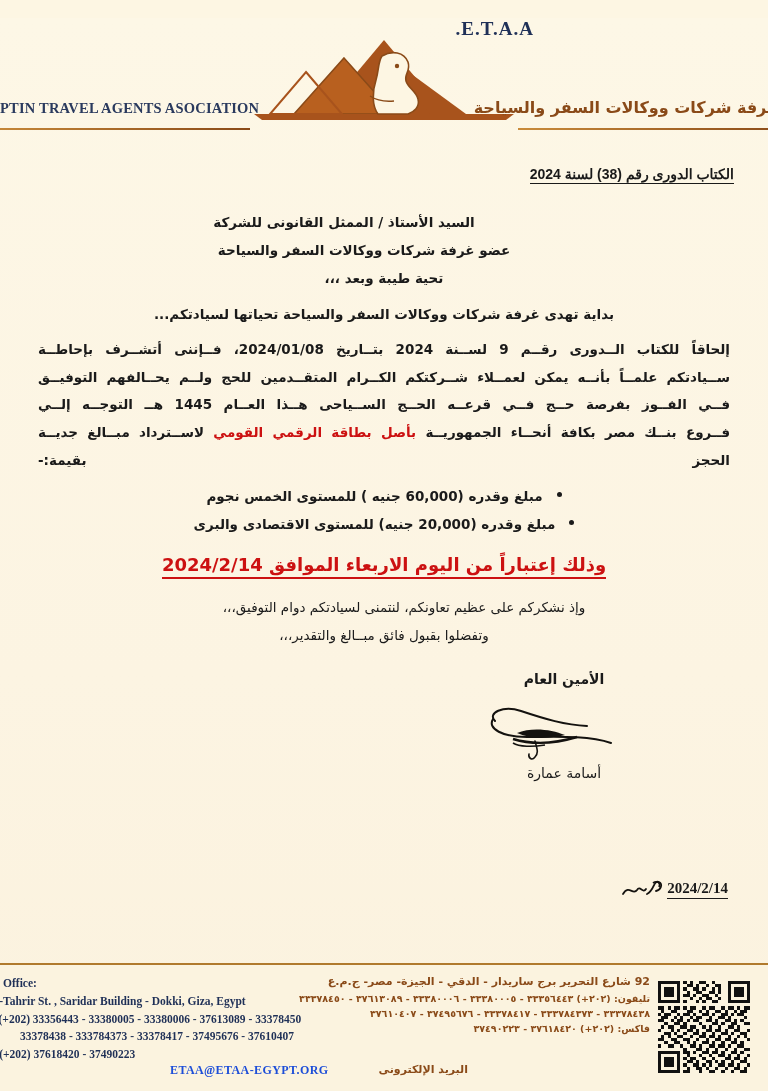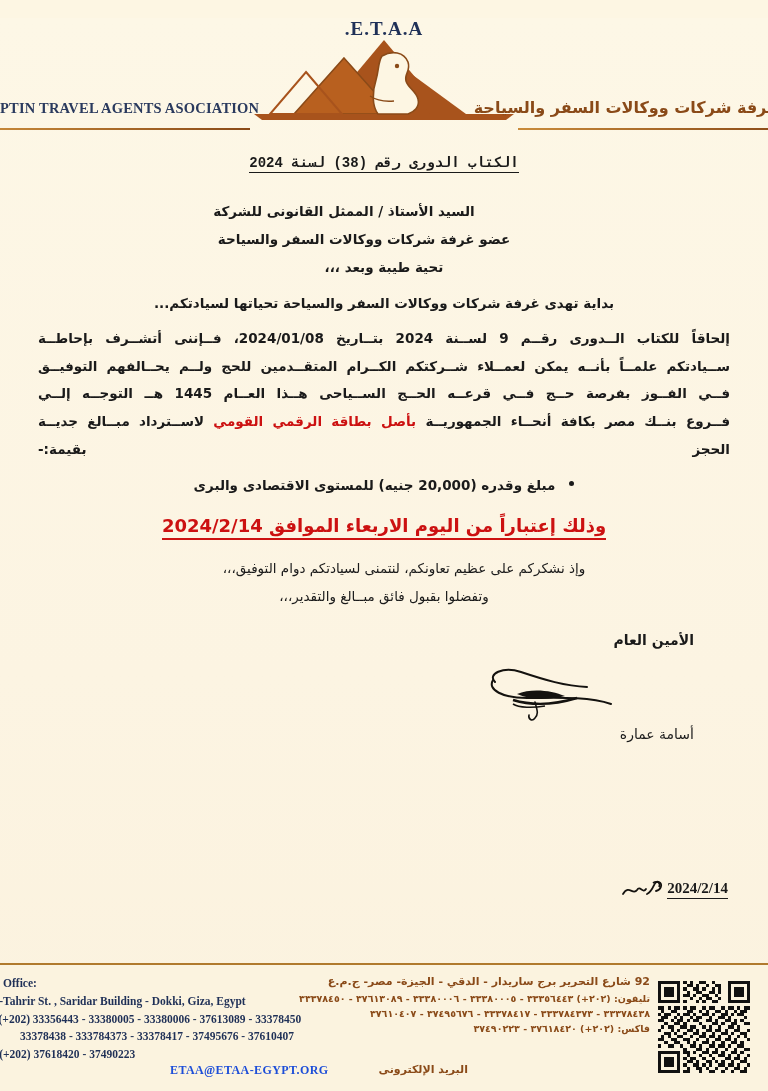--- a/index.html
+++ b/index.html
@@ -19,21 +19,21 @@
   }
 
   
   .letterhead{
     position:relative;
     height:120px;
     margin-top:18px;
   }
   .logo-wrap{
     position:absolute;left:50%;top:0;transform:translateX(-50%);
-    width:300px;height:110px;text-align:center;
+    width:300px;height:110px;
   }
   .etaa-mark{
     font-family:"Liberation Serif", serif;
     font-weight:bold;font-size:19px;letter-spacing:1px;
     color:#1f3057;margin-bottom:-4px;
     display:block;
   }
   .pyramids{display:block;margin:0 auto;}
   .hd-en{
     position:absolute;left:-32px;top:82px;
@@ -51,24 +51,23 @@
   .rule-left,.rule-right{
     position:absolute;top:110px;height:2px;
     background:linear-gradient(90deg,#c98b3a,#8a4a18);
   }
   .rule-left{left:-20px;width:270px;}
   .rule-right{right:-20px;width:270px;}
 
   
   .content{padding:0 34px;}
   .doc-title{
-    text-align:center;
-    font-family:Liberation Mono, monospace;
+    font-family:Liberation Sans, sans-serif;
     font-weight:bold;font-size:14px;
-    margin:16px 0 14px;
+    margin:28px 0 14px;
   }
   .doc-title span{
     border-bottom:1.5px solid #1a1a1a;
     padding-bottom:1px;
   }
   .addr-line{
     font-family:"DejaVu Sans", sans-serif;
     font-weight:bold;font-size:13.5px;
     text-align:center;
     margin:0 0 12px 0;
@@ -132,21 +131,21 @@
     margin:0 0 12px;
   }
   .closing.c1{padding-left:40px;}
   .closing.c2{padding-left:0;}
 
   
   .sig-block{
     margin-top:28px;
     padding-right:40px;
     width:260px;
-    text-align:right;
+    text-align:center;
   }
   .sig-title{
     font-family:"DejaVu Sans", sans-serif;
     font-size:14px;font-weight:bold;
     margin-bottom:6px;
   }
   .sig-svg{display:block;margin:0 auto;}
   .sig-name{
     font-family:"DejaVu Sans", sans-serif;
     font-size:14px;
@@ -249,20 +248,23 @@
 
     <div class="addr-line l1">السيد الأستاذ / الممثل القانونى للشركة</div>
     <div class="addr-line l2">عضو غرفة شركات ووكالات السفر والسياحة</div>
     <div class="addr-line l3">تحية طيبة وبعد ،،،</div>
 
     <div class="intro">بداية تهدى غرفة شركات ووكالات السفر والسياحة تحياتها لسيادتكم...</div>
 
     <p class="para"><span>إلحاقاً للكتاب الــدورى رقــم 9 لســنة 2024 بتــاريخ 2024/01/08، فــإننى أتشــرف بإحاطــة ســيادتكم علمــاً بأنــه يمكن لعمــلاء شــركتكم الكــرام المتقــدمين للحج ولــم يحــالفهم التوفيــق فــي الفــوز بفرصة حــج فــي قرعــه الحــج الســياحى هــذا العــام 1445 هــ التوجــه إلــي فــروع بنــك مصر بكافة أنحــاء الجمهوريــة </span><span class="red">بأصل بطاقة الرقمي القومي</span><span> لاســترداد مبــالغ جديــة الحجز بقيمة:-</span></p>
 
     <ul class="amounts">
+      <li>
+        <span class="bullet"></span><span>مبلغ وقدره (60,000 جنيه ) للمستوى الخمس نجوم</span>
+      </li>
       <li>
         <span class="bullet"></span><span>مبلغ وقدره (20,000 جنيه) للمستوى الاقتصادى والبرى</span>
       </li>
     </ul>
 
     <div class="notice">
       <span>وذلك إعتباراً من اليوم الاربعاء الموافق 2024/2/14</span>
     </div>
 
     <div class="closing c1">وإذ نشكركم على عظيم تعاونكم، لنتمنى لسيادتكم دوام التوفيق،،،</div>

